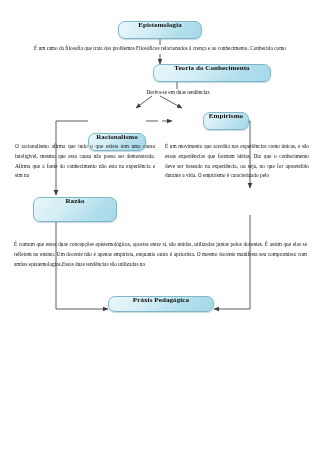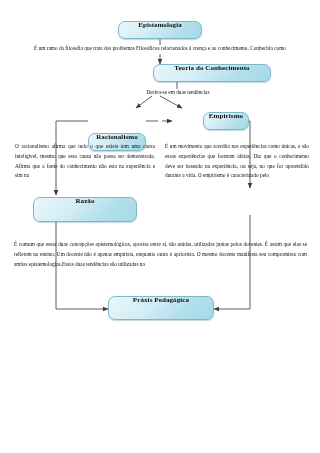--- a/index.html
+++ b/index.html
@@ -114,26 +114,26 @@
   </div>
 
   <div class="para" style="left:15px; top:142px; width:140px;">
     <span>O racionalismo afirma que tudo o que existe tem uma causa inteligível, mesmo que essa causa não possa ser demonstrada. Afirma que a fonte do conhecimento não esta na experiência e sim na</span>
   </div>
 
   <div class="para" style="left:165px; top:142px; width:144px;">
     <span>É um movimento que acredita nas experiências como únicas, e são essas experiências que formam idéias.     Diz que o conhecimento deve ser baseado na experiência, ou seja, no que for apreendido durante a vida. O empirismo é caracterizado pelo</span>
   </div>
 
-  <div class="node" style="left:33px; top:197px; width:104px; height:25px;">
+  <div class="node" style="left:33px; top:197px; width:84px; height:25px;">
     <span>Razão</span>
   </div>
 
 
   <div class="para" style="left:14px; top:240px; width:293px;">
     <span>É comum que essas duas concepções epistemológicas, opostas entre si, são unidas, utilizadas juntas  pelos docentes. É assim que elas se refletem no ensino. Um docente não é apenas empirista, enquanto outro é apriorista. O mesmo docente manifesta seu compromisso com ambas epistemologias.Essas duas tendências são utilizadas na</span>
   </div>
 
-  <div class="node" style="left:108px; top:296px; width:106px; height:24px;">
+  <div class="node" style="left:108px; top:296px; width:106px; height:16px;">
     <span>Práxis Pedagógica</span>
   </div>
 
 </div>
 
 </body></html>

